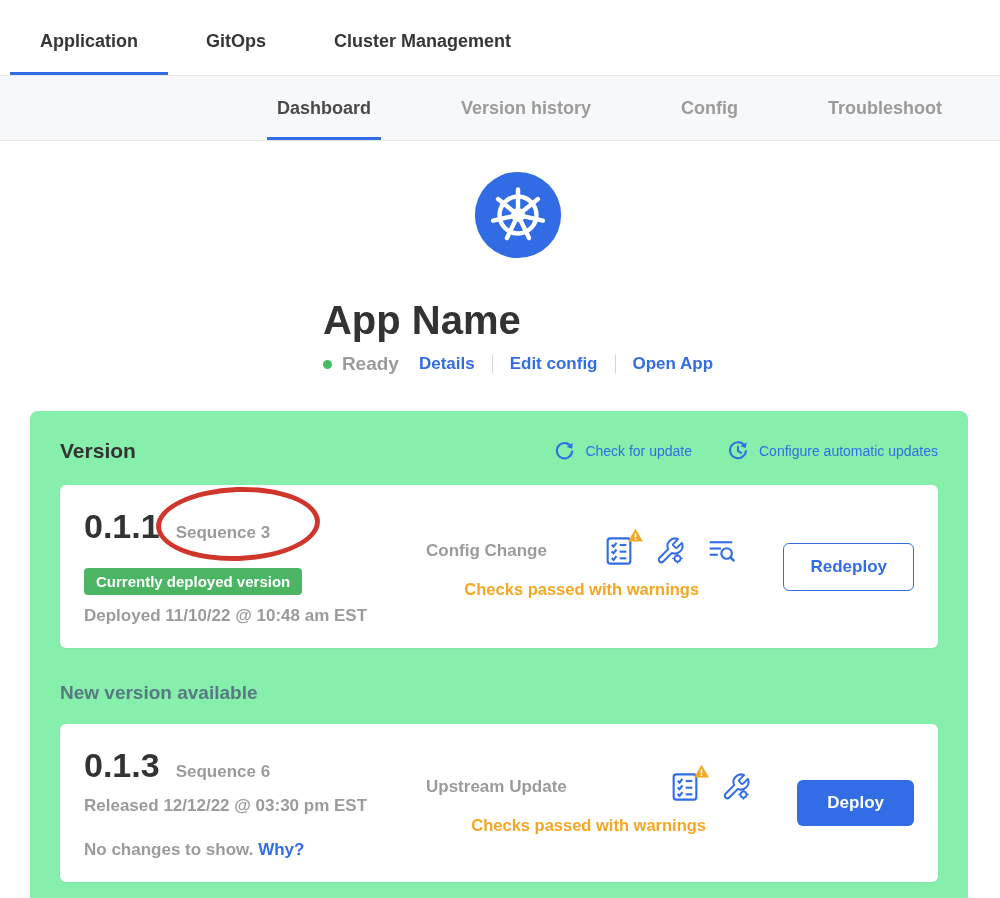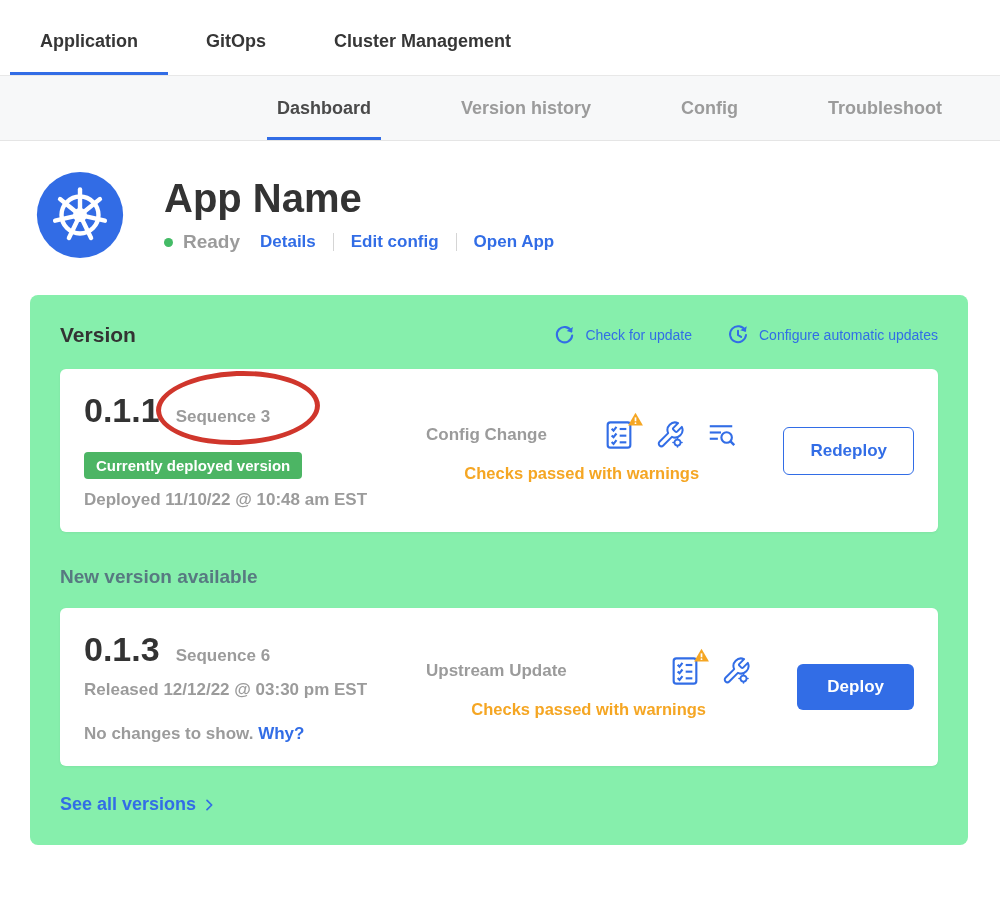--- a/index.html
+++ b/index.html
@@ -14,21 +14,21 @@
   .topnav-tab.active{border-color:#326de6;}
 
   
   .subnav{display:flex;align-items:flex-end;height:64px;background:#f7f8f9;
           border-bottom:1px solid #e5e5e5;padding-left:267px;gap:70px;}
   .subnav-tab{padding:0 10px 18px;font-size:18px;font-weight:700;color:#9b9b9b;
               border-bottom:3px solid transparent;cursor:pointer;white-space:nowrap;}
   .subnav-tab.active{color:#4a4a4a;border-color:#326de6;}
 
   
-  .app-header{display:flex;align-items:center;gap:40px;margin:30px 0 0 36px;}
+  .app-header{display:flex;align-items:center;gap:40px;margin:30px 0 0 36px;flex-direction:column;}
   .app-title{font-size:40px;font-weight:700;color:#333;margin:0;line-height:1.05;}
   .status-row{display:flex;align-items:center;margin-top:12px;gap:10px;}
   .status-dot{width:9px;height:9px;border-radius:50%;background:#44bb66;flex-shrink:0;}
   .status-text{color:#9b9b9b;font-weight:600;font-size:19px;margin-right:10px;}
   .hlink{color:#326de6;font-weight:700;font-size:17px;text-decoration:none;cursor:pointer;}
   .vdiv{width:1px;height:18px;background:#d5d5d5;margin:0 7px;}
 
   
   .panel{margin:36px 32px 0 30px;background:#86efac;border-radius:8px;padding:28px 30px 30px;}
   .panel-head{display:flex;justify-content:space-between;align-items:center;}

